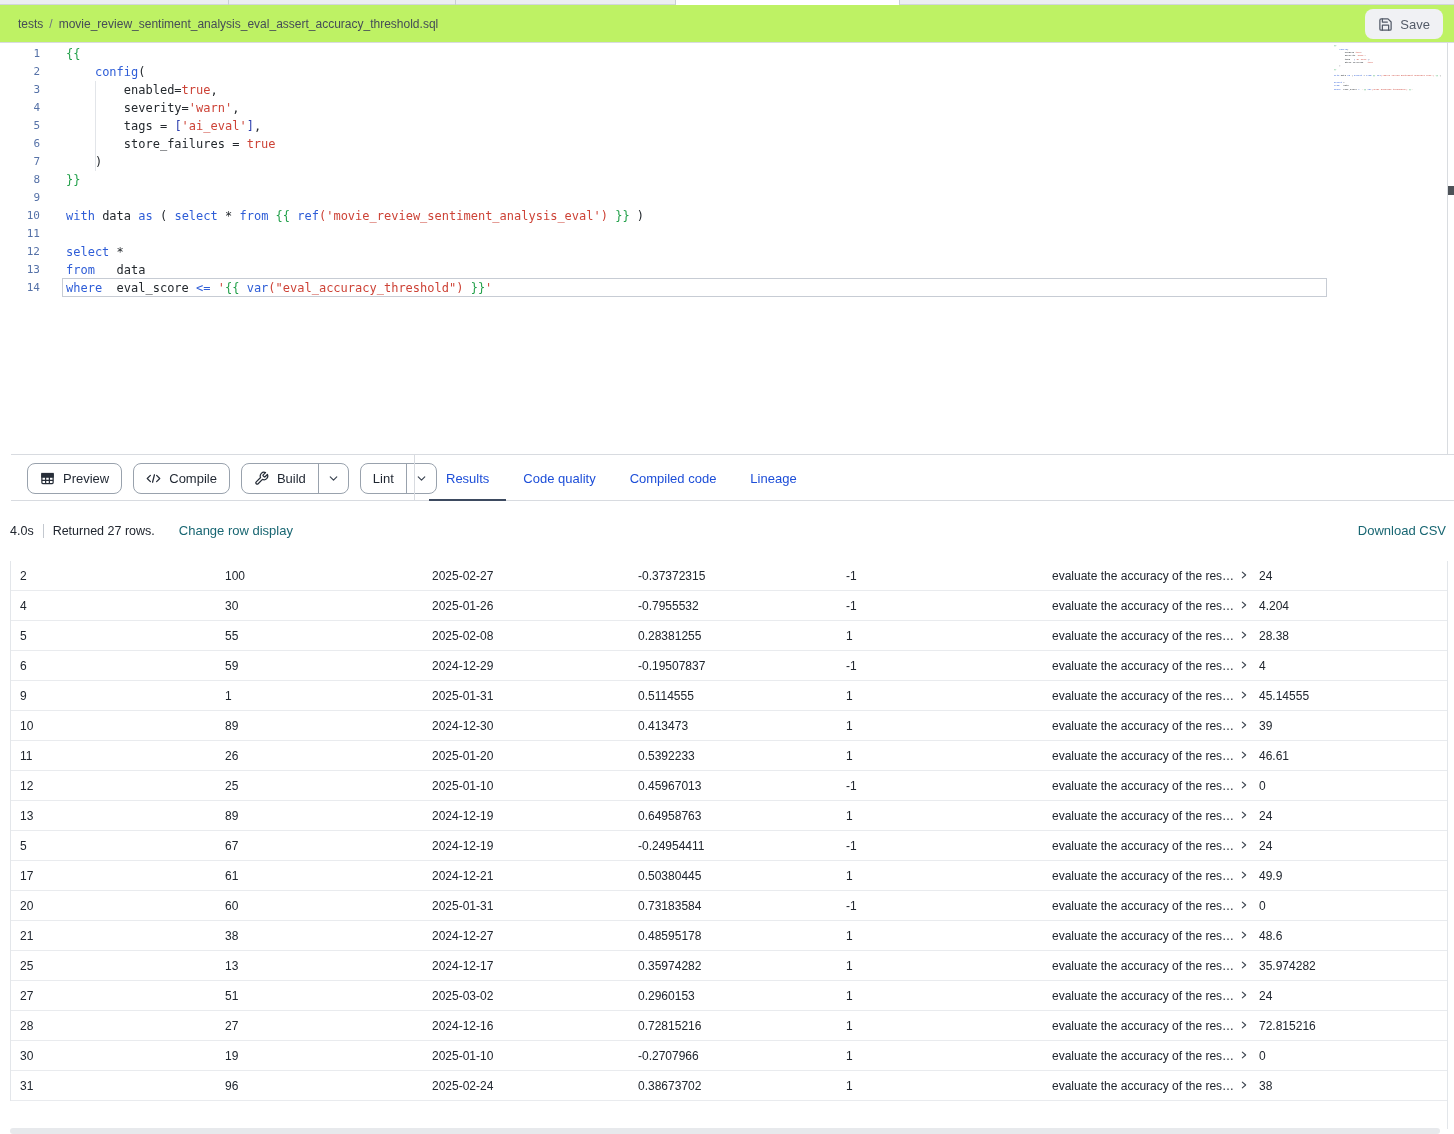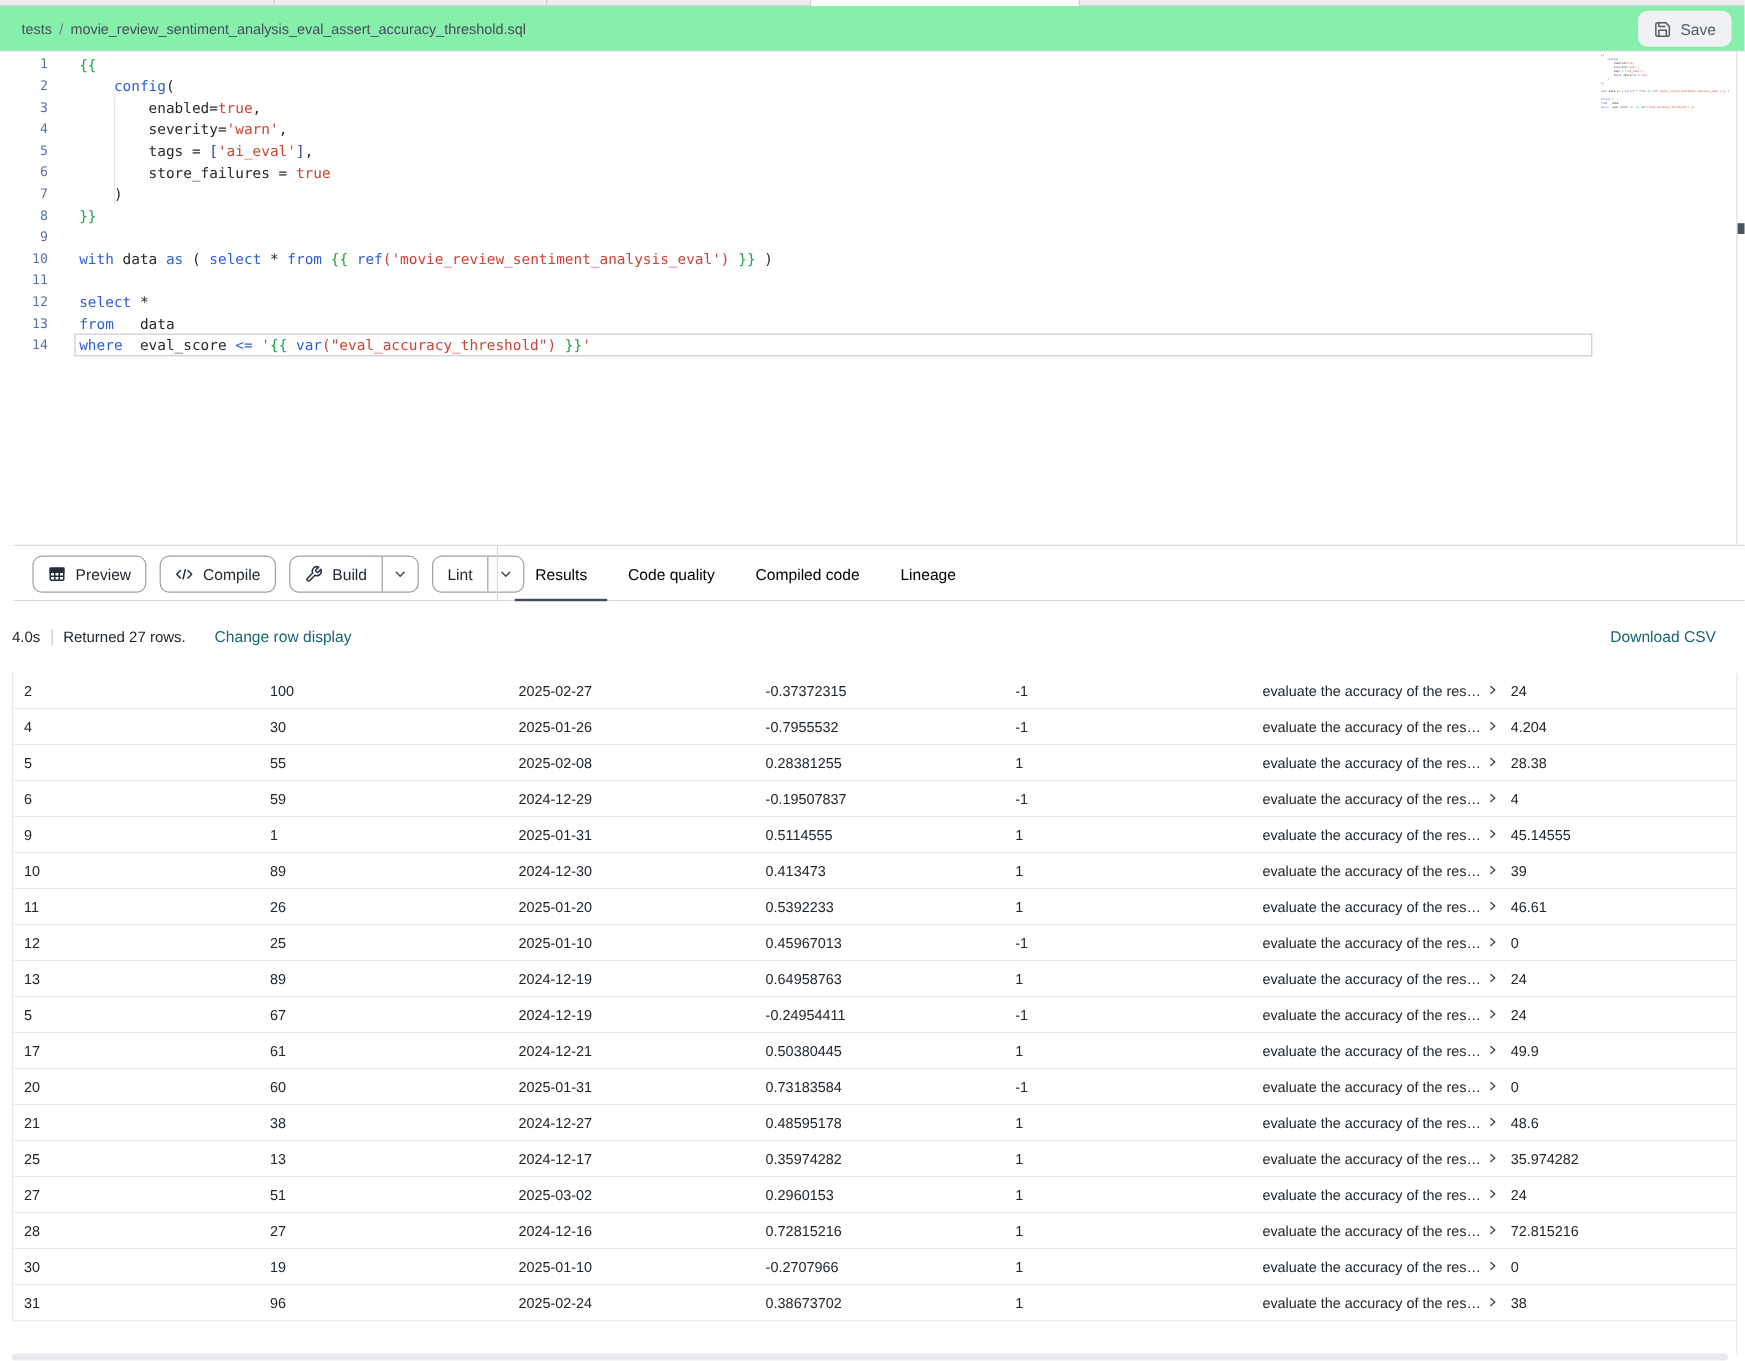--- a/index.html
+++ b/index.html
@@ -6,21 +6,21 @@
   body { background:#fff; font-family:"Liberation Sans", sans-serif; }
   .screen { position:relative; width:1454px; height:1134px; background:#fff; overflow:hidden; }
 
   
   .strip-seg { position:absolute; top:0; height:5px; background:#eceef1; border-bottom:1px solid #d2d6db; }
   .strip-seg.s-left { left:0; width:675px; }
   .strip-seg.s-right { left:900px; right:0; }
   .strip-div { position:absolute; top:0; width:1px; height:5px; background:#c9ced4; }
 
   
-  .breadcrumb-bar { position:absolute; top:5px; left:0; right:0; height:38px; background:#86efac;
+  .breadcrumb-bar { position:absolute; top:5px; left:0; right:0; height:38px; background:#bef264;
     border-bottom:1px solid #d8dbe0; display:flex; align-items:center; padding-left:18px;
     font-size:12px; color:#454c57; }
   .breadcrumb-bar .sep { margin:0 6px; color:#6e7681; }
   .save-btn { position:absolute; right:11px; top:4px; height:30px; display:flex; align-items:center; gap:7px;
     background:#f0f1f4; border:none; border-radius:8px; padding:0 13px; font-size:13px; color:#535b68;
     font-family:"Liberation Sans",sans-serif; cursor:pointer; }
 
   
   .editor { position:absolute; top:43px; left:0; width:1454px; height:411px; background:#fff; }
   .gutter { position:absolute; top:2px; left:0; width:40px; text-align:right;
@@ -42,31 +42,31 @@
   
   .toolbar { position:absolute; top:454px; left:0; width:1454px; height:47px; background:#fff;
     border-top:1px solid #d8dbe0; border-bottom:1px solid #d8dbe0;margin-left:11px; }
   .btn-group { position:absolute; left:16px; top:8px; display:flex; gap:11px; height:31px; }
   .btn { display:flex; align-items:stretch; border:1px solid #99a2ad; border-radius:8px; background:#fff;
     font-size:13px; color:#1f2631; overflow:hidden; cursor:pointer; }
   .btn .main { display:flex; align-items:center; gap:8px; padding:0 12px; }
   .btn .dd { display:flex; align-items:center; justify-content:center; width:30px; border-left:1px solid #99a2ad; }
   .toolbar-divider { position:absolute; left:403px; top:0; width:1px; height:45px; background:#d8dbe0; }
   .tabs { position:absolute; left:418px; top:0; height:46px; display:flex; }
-  .tab { padding:0 17px; display:flex; align-items:center; font-size:13px; color:#000000; position:relative; cursor:pointer; }
+  .tab { padding:0 17px; display:flex; align-items:center; font-size:13px; color:#1d4ed8; position:relative; cursor:pointer; }
   .tab.active::after { content:""; position:absolute; left:0; right:0; bottom:-1px; height:3px; background:#3d4a60; }
 
   
   .status-row { position:absolute; top:501px; left:0; width:1454px; height:60px; background:#fff; }
   .status-left { position:absolute; left:10px; top:22px; display:flex; align-items:center; gap:9px;
     font-size:12.5px; color:#20262f; }
   .vbar { width:1px; height:14px; background:#c3c8cf; }
   .link { color:#186672; font-size:13px; text-decoration:none; cursor:pointer; }
   .link.change { margin-left:15px; }
-  .link.dl { position:absolute; right:24px; top:22px; }
+  .link.dl { position:absolute; right:8px; top:22px; }
 
   
   .results-table { position:absolute; top:561px; left:10px; width:1437px; border-left:1px solid #e3e6ea; }
   .thead, .trow { display:grid; grid-template-columns:205px 207px 206px 208px 206px 207px 1fr; align-items:center; }
   .thead { height:28px; background:#f7f8fa; border-top:1px solid #e3e6ea; border-bottom:1px solid #e3e6ea; }
   .th { padding-left:9px; font-size:10.5px; font-weight:700; color:#5f6a78; letter-spacing:0.3px; white-space:nowrap; }
   .trow { height:30px; border-bottom:1px solid #e9ebee; font-size:12px; color:#20262e; background:#fff; }
   .cell { padding-left:9px; white-space:nowrap; overflow:hidden; }
   .prompt-flex { display:flex; align-items:center; gap:5px; }
   .prompt-flex svg { flex:0 0 auto; margin-top:-2px; }

